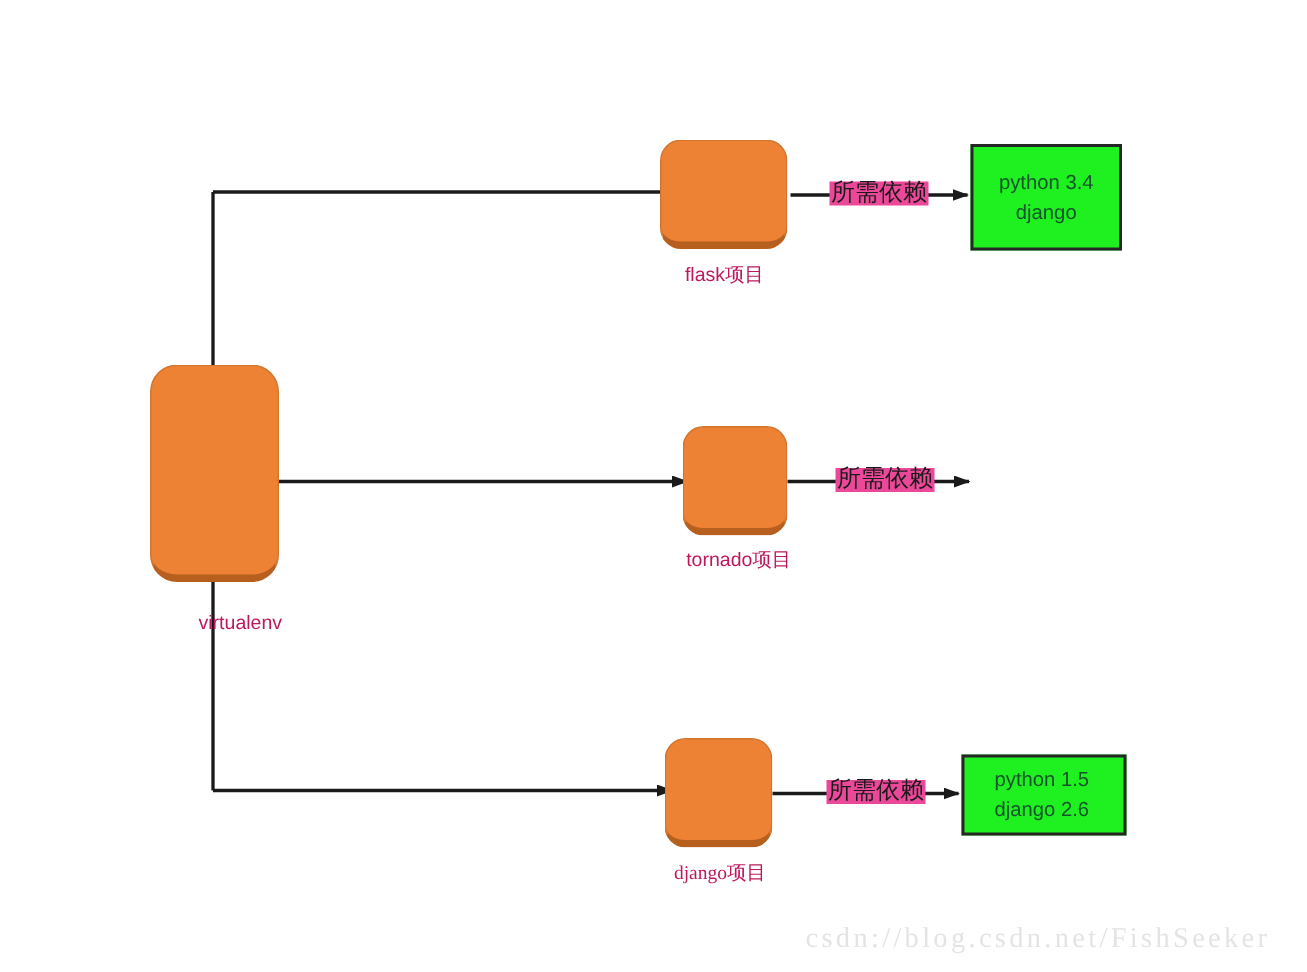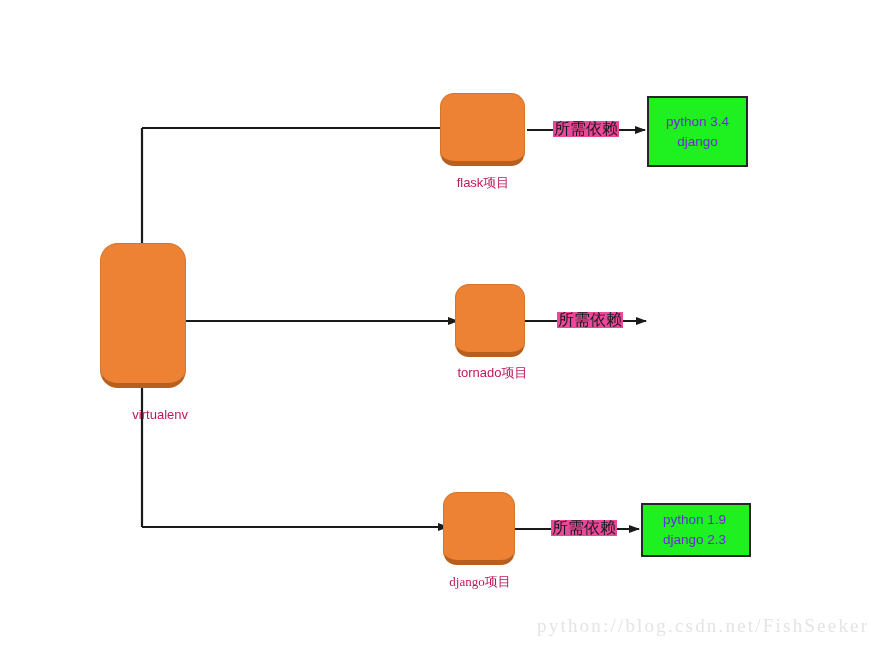--- a/index.html
+++ b/index.html
@@ -40,21 +40,21 @@
 
   
   .node-green {
     position: absolute;
     background: #1FF01F;
     border: 2px solid #262626;
     box-sizing: border-box;
     display: flex;
     flex-direction: column;
     justify-content: center;
-    color: #6d28d9;
+    color: #14532d;
     font-size: 13.5px;
     line-height: 1.45;
   }
   .node-green.center-text {
     align-items: center;
     text-align: center;
   }
   .node-green.left-text {
     align-items: flex-start;
     text-align: left;
@@ -134,19 +134,19 @@
 
   <div class="edge-label" style="left:557px; top:312px;">所需依赖</div>
 
 
   <div class="node-orange" style="left:443px; top:492px; width:72px; height:73px;"></div>
   <div class="node-caption" style="left:430px; top:573px; width:100px;font-family:Liberation Serif, serif;">django项目</div>
 
   <div class="edge-label" style="left:551px; top:520px;">所需依赖</div>
 
   <div class="node-green left-text" style="left:641px; top:503px; width:110px; height:54px;">
-    <span>python 1.9</span>
-    <span>django 2.3</span>
+    <span>python 1.5</span>
+    <span>django 2.6</span>
   </div>
 
-  <div class="watermark" style="left:537px; top:615px;">python://blog.csdn.net/FishSeeker</div>
+  <div class="watermark" style="left:537px; top:615px;">csdn://blog.csdn.net/FishSeeker</div>
 
 </div>
 
 </body></html>

